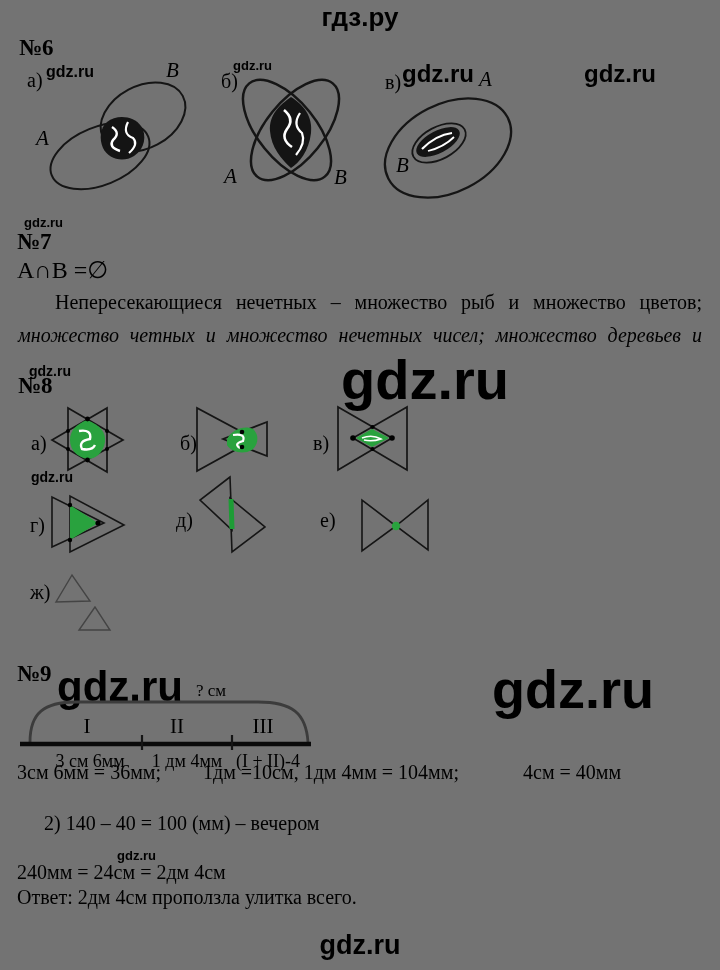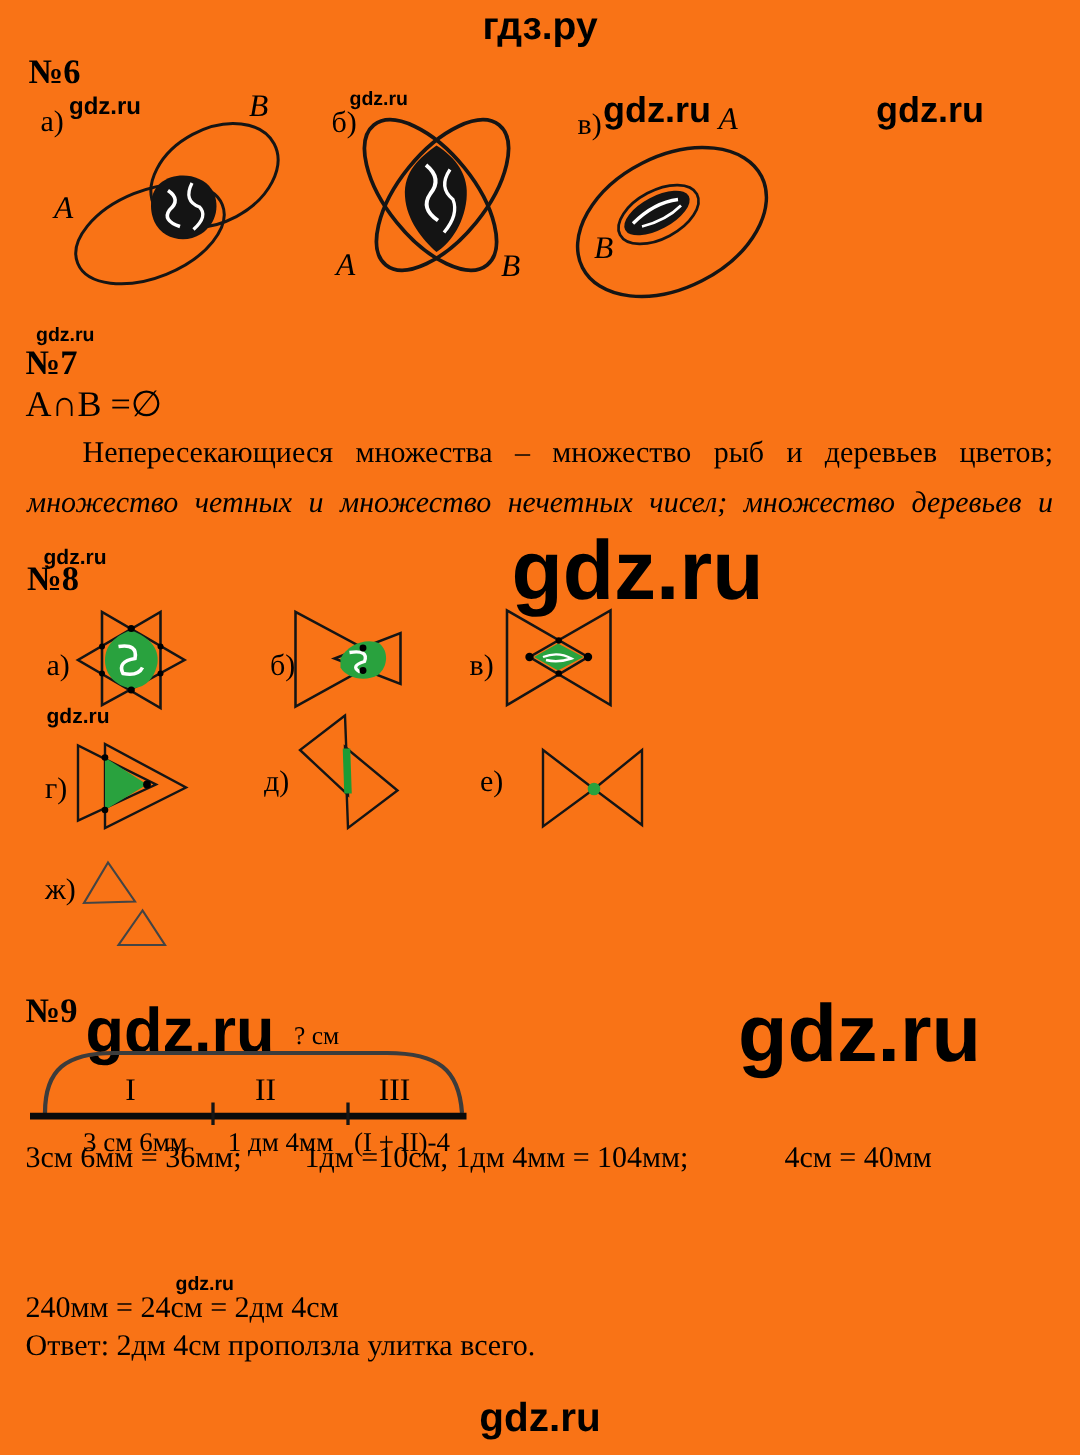--- a/index.html
+++ b/index.html
@@ -1,16 +1,16 @@
 <!DOCTYPE html>
 <html><head>
 <meta charset="utf-8">
 <style>
   html,body{margin:0;padding:0;background:#fff;}
-  .page{position:relative;width:720px;height:970px;background:#f97316;overflow:hidden;
+  .page{position:relative;width:720px;height:970px;background:#737373;overflow:hidden;
         font-family:"Liberation Serif","DejaVu Serif",serif;color:#000;}
   .abs{position:absolute;}
   .wm{font-family:"Liberation Sans","DejaVu Sans",sans-serif;font-weight:700;color:#000;line-height:1;white-space:nowrap;}
   .wm.sm{font-weight:600;}
   .num{font-family:"Liberation Serif","DejaVu Serif",serif;font-weight:700;font-size:23px;line-height:1;}
   .t{font-size:20px;line-height:1.2;white-space:nowrap;}
   .par{width:684px;font-size:20px;line-height:32.5px;}
   .par .l1{text-align:justify;text-align-last:justify;padding-left:37px;}
   .par .l2{text-align:justify;text-align-last:justify;font-style:italic;}
   .par .l3{text-align:left;}
@@ -65,21 +65,21 @@
       <path d="M428,96 Q444,92 454,82" fill="none" stroke="#fff" stroke-width="1.8"></path>
       <text x="479" y="31" font-size="21" font-style="italic">A</text>
       <text x="396" y="117" font-size="21" font-style="italic">B</text>
     </g>
   </svg>
 
   <div class="abs wm sm" style="left:24px;top:216px;font-size:13px;">gdz.ru</div>
   <div class="abs num" style="left:17px;top:230px;">№7</div>
   <div class="abs t" style="left:17px;top:256px;font-size:24px;text-align:center;">A∩B =∅</div>
   <div class="abs par" style="left:18px;top:286px;">
-    <div class="l1">Непересекающиеся множества – множество рыб и деревьев цветов;</div>
+    <div class="l1">Непересекающиеся нечетных – множество рыб и множество цветов;</div>
     <div class="l2">множество четных и множество нечетных чисел; множество деревьев и</div>
   </div>
 
   <div class="abs wm" style="left:341px;top:352px;font-size:56px;">gdz.ru</div>
 
   <div class="abs wm" style="left:29px;top:364px;font-size:14px;">gdz.ru</div>
   <div class="abs num" style="left:18px;top:374px;">№8</div>
   <div class="abs wm" style="left:31px;top:470px;font-size:14px;">gdz.ru</div>
 
   <svg class="abs" style="top:393px;" width="720" height="250" viewBox="0 0 720 250">
@@ -166,20 +166,21 @@
     <text x="253" y="38" font-size="21" text-anchor="middle">III</text>
     <text x="80" y="72" font-size="18" text-anchor="middle">3 см 6мм</text>
     <text x="177" y="72" font-size="18" text-anchor="middle">1 дм 4мм</text>
     <text x="258" y="72" font-size="18" text-anchor="middle">(I + II)-4</text>
   </svg>
 
   <div class="abs t" style="left:17px;top:760px;text-align:center;">3см 6мм = 36мм;</div>
   <div class="abs t" style="left:203px;top:760px;">1дм =10см, 1дм 4мм = 104мм;</div>
   <div class="abs t" style="left:523px;top:760px;">4см = 40мм</div>
 
+  <div class="abs t" style="left:44px;top:811px;">2) 140 – 40 = 100 (мм) – вечером</div>
 
   <div class="abs wm sm" style="left:117px;top:849px;font-size:13px;">gdz.ru</div>
   <div class="abs t" style="left:17px;top:860px;">240мм = 24см = 2дм 4см</div>
   <div class="abs t" style="left:17px;top:885px;">Ответ: 2дм 4см проползла улитка всего.</div>
 
   <div class="abs wm center" style="top:932px;font-size:27px;">gdz.ru</div>
 
 </div>
 
 </body></html>

